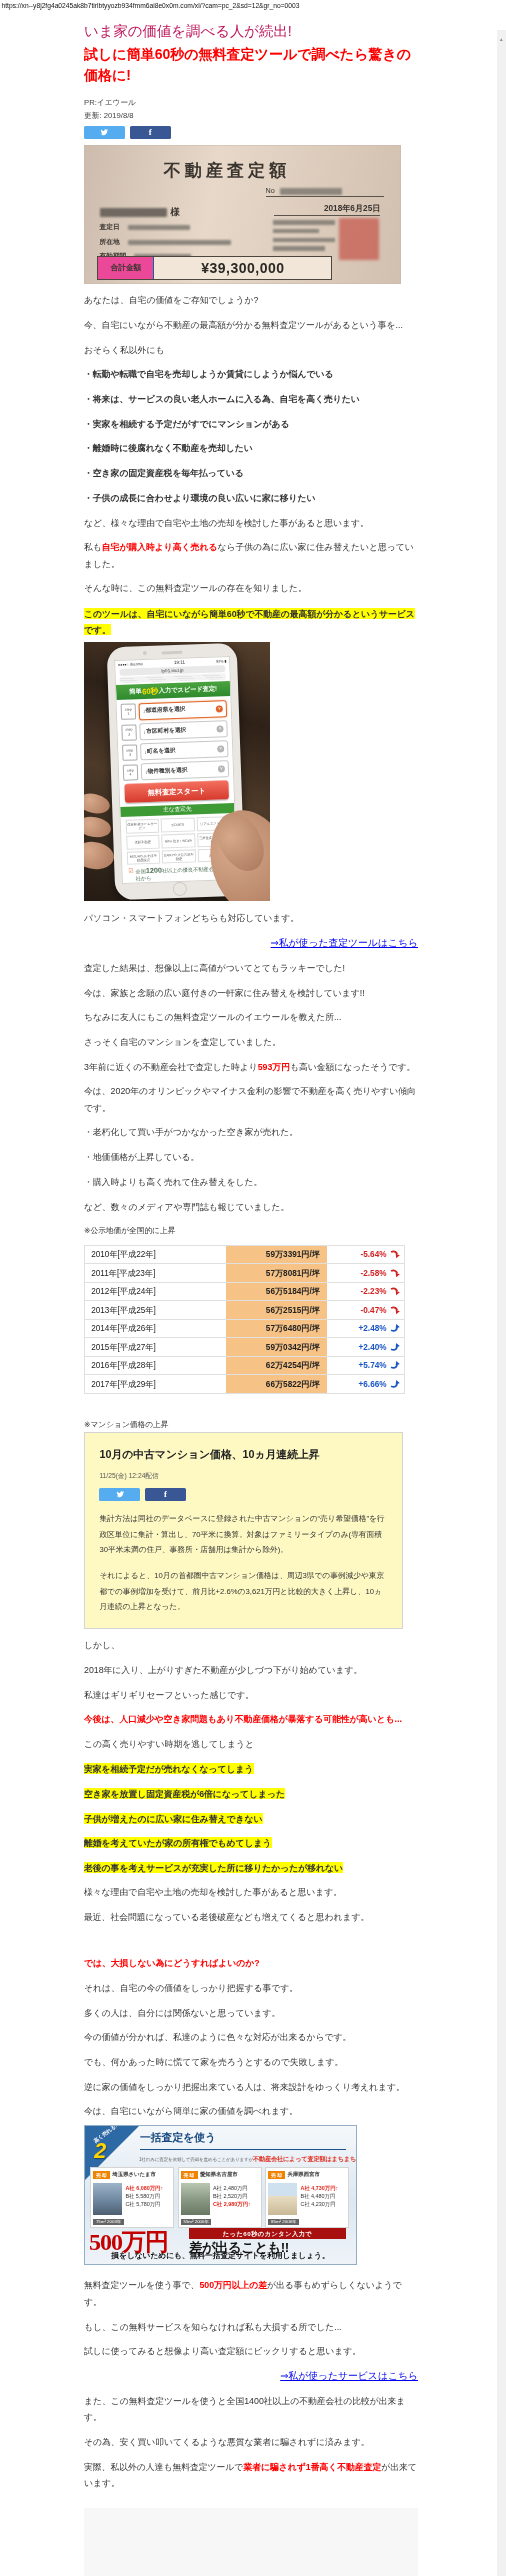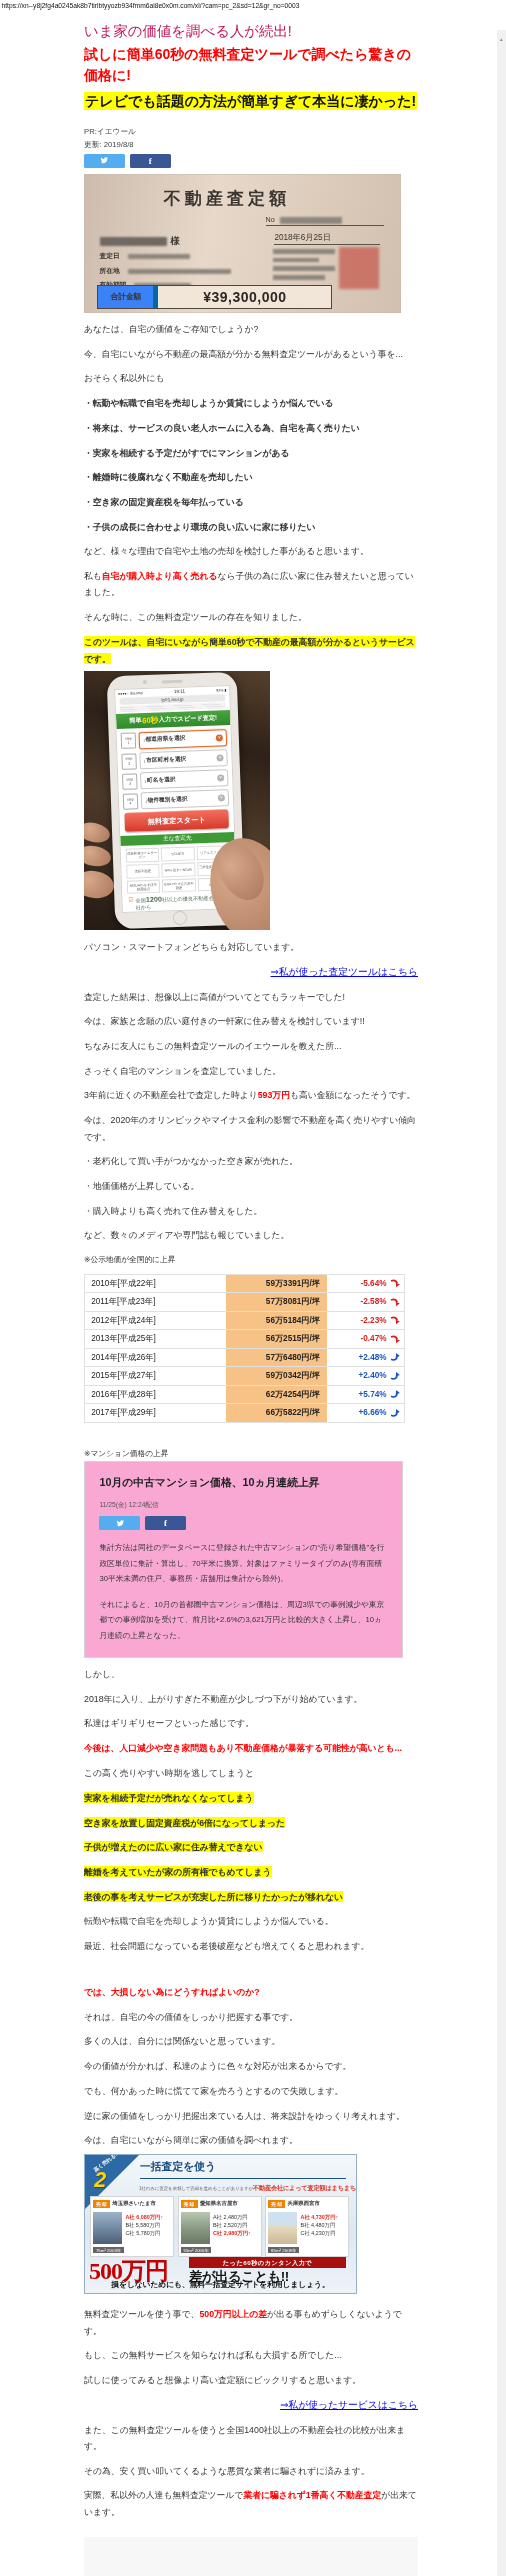--- a/index.html
+++ b/index.html
@@ -28,29 +28,29 @@
   .bold{font-weight:700}
   .red{color:#ff0000;font-weight:700}
   .hl{background:#ffff00;font-weight:700;padding:0.5px 0}
   .linkline{margin:8.2px 0 0;text-align:right;font-size:9.8px;line-height:16.5px}
   .linkline a{color:#0000ee;text-decoration:underline;cursor:pointer}
   
   .docphoto{position:relative;margin:6.2px 0 0;width:317px;height:139px;
      background:linear-gradient(100deg,#cdbcae,#e7d8c9 40%,#dbcaba 75%,#d1bfb0);box-shadow:0 0 0 0.5px #c9b9aa inset}
   .doct{position:absolute;left:0;right:31px;top:13.4px;text-align:center;font-size:17px;letter-spacing:4.1px;color:#3a352f;font-weight:600}
   .docno{position:absolute;right:17.5px;top:41px;width:118px;border-bottom:1px solid #5a544c;display:flex;align-items:flex-end;gap:5.2px;font-size:7.2px;color:#3a352f;padding-bottom:1px}
-  .docdate{position:absolute;right:20.6px;top:58px;width:106px;border-bottom:1px solid #5a544c;text-align:left;font-size:8.2px;font-weight:400;color:#3a352f;padding-bottom:1px}
+  .docdate{position:absolute;right:20.6px;top:58px;width:106px;border-bottom:1px solid #5a544c;text-align:right;font-size:8.2px;font-weight:700;color:#3a352f;padding-bottom:1px}
   .docname{position:absolute;left:15.5px;top:61px;display:flex;align-items:center;gap:4.1px;font-size:9.3px;font-weight:700;color:#3a352f}
   .blur{filter:blur(1.3px);background:#8d867c;border-radius:1px}
   .docfld{position:absolute;left:15.5px;display:flex;align-items:center;gap:8.2px;font-size:6.7px;font-weight:700;color:#3a352f}
   .stamp{position:absolute;right:21.6px;top:73px;width:40px;height:42px;background:rgba(193,68,56,.62);filter:blur(1.5px);border-radius:1.5px}
   .stlines{position:absolute;right:66px;top:75px;width:62px}
   .stlines div{height:4.6px;margin-bottom:4.1px;background:#8d867c;filter:blur(1.3px)}
   .doctotal{position:absolute;left:13.4px;top:111px;width:233px;height:21.6px;border:1px solid #4c463e;background:#f2e6d8;display:flex;align-items:stretch}
-  .doctl{width:55px;background:#3b82f6;border-right:5px solid #0369a1;display:flex;align-items:center;justify-content:center;font-size:7.7px;font-weight:700;color:#3a352f}
+  .doctl{width:55px;background:#ec4899;border-right:1px solid #0369a1;display:flex;align-items:center;justify-content:center;font-size:7.7px;font-weight:700;color:#3a352f}
   .doctv{flex:1;display:flex;align-items:center;justify-content:center;font-size:14px;font-weight:700;color:#2c2archive824;color:#2c2824;letter-spacing:0.5px}
   
   .phonewrap{position:relative;margin:4.1px 0 0;width:186px;height:259px;overflow:hidden;
      background:linear-gradient(15deg,#241b14,#4d3a29 45%,#2e2118 72%,#55402c)}
   .phone{position:absolute;left:27px;top:3.1px;width:130px;height:253px;background:#eae7e2;border-radius:18.5px;
      box-shadow:0 3.1px 9.3px rgba(0,0,0,.55);transform:rotate(-2deg)}
   .spk{position:absolute;top:6.2px;left:50%;transform:translateX(-50%);width:20.6px;height:2.6px;border-radius:1.5px;background:#cfccc6}
   .cam{position:absolute;top:5.2px;left:36px;width:4.1px;height:4.1px;border-radius:50%;background:#cfccc6}
   .screen{position:absolute;left:6.7px;top:13px;right:6.7px;bottom:16px;background:#fff;border:0.5px solid #d5d2cc;overflow:hidden;font-family:"Liberation Sans",sans-serif}
   .stbar{display:flex;justify-content:space-between;align-items:center;font-size:4.6px;color:#333;padding:1px 3.1px}
@@ -79,21 +79,21 @@
   .homebtn{position:absolute;bottom:2.1px;left:50%;transform:translateX(-50%);width:12.4px;height:12.4px;border:1px solid #cfcac3;border-radius:50%}
   .fin{position:absolute;background:radial-gradient(circle at 35% 35%,#d7a88a,#a9765a);border-radius:50%}
   
   .ltable{margin:5.2px 0 0;width:319px;border:0.5px solid #e0e0e0;border-bottom:none}
   .trow{display:flex;height:17.5px;align-items:center;border-bottom:0.5px solid #e0e0e0;font-size:8.2px;color:#222}
   .ty{width:135px;padding-left:6.2px}
   .tp{width:101px;height:100%;background:#f6c286;display:flex;align-items:center;justify-content:flex-end;padding-right:7.2px;font-weight:700;box-sizing:border-box}
   .tc{flex:1;display:flex;justify-content:flex-end;align-items:center;gap:3.1px;padding-right:4.1px;font-weight:700}
   .neg{color:#d22222}.pos{color:#1a56c4}
   
-  .news{margin:2.1px 0 0;width:319px;border:0.5px solid #d4d4d4;padding:13.4px 14.4px;box-sizing:border-box;background:#f9a8d4}
+  .news{margin:2.1px 0 0;width:319px;border:0.5px solid #d4d4d4;padding:13.4px 14.4px;box-sizing:border-box;background:#fef9c3}
   .ntitle{font-size:10.8px;font-weight:700;color:#222;line-height:15.5px}
   .ndate{margin-top:10.3px;font-size:6.7px;color:#555}
   .news .p{font-size:7.7px;line-height:15.5px;margin-top:10.3px}
   .cap{margin:25px 0 0;font-size:7.7px;color:#333;line-height:11.3px}
   
   .kbanner{position:relative;margin:5.2px 0 0;width:273px;height:140px;border:0.5px solid #93aec7;box-sizing:border-box;
      background:linear-gradient(180deg,#f4f8fb,#dde7f0 55%,#eef3f8);overflow:hidden}
   .krib{position:absolute;top:0;left:0;width:0;height:0;border-top:54px solid #2d69a4;border-right:54px solid transparent}
   .kriblab{position:absolute;top:4.1px;left:-1px;width:43px;text-align:center;color:#fff;font-size:5.2px;font-weight:700;transform:rotate(-38deg)}
   .knum{position:absolute;top:12.4px;left:9.3px;color:#ffd400;font-size:21.6px;font-weight:800;font-style:italic;text-shadow:0.5px 0.5px 1px rgba(0,0,0,.4)}
@@ -128,21 +128,20 @@
 <div id="pageurl">https://xn--y8j2fg4a0245ak8b7tirlbtyyozb934fmm6ai8e0x0m.com/xl/?cam=pc_2&amp;sd=12&amp;gr_no=0003</div>
 
 <div id="scrollbar">
   <div id="scrollarrow">▲</div>
 </div>
 
 <div id="content">
 
   <div class="title">いま家の価値を調べる人が続出!</div>
   <div class="redline">試しに簡単60秒の無料査定ツールで調べたら驚きの価格に!</div>
-  <div class="yline"><span>テレビでも話題の方法が簡単すぎて本当に凄かった!</span></div>
   <div class="meta">PR:イエウール</div>
   <div class="meta2">更新: 2019/8/8</div>
   <div class="sbtns">
     <div class="sbtn tw">
       <svg width="8.2" height="7.2" viewBox="0 0 24 20">
           <path fill="#fff" d="M24 2.3c-.9.4-1.8.7-2.8.8 1-.6 1.8-1.6 2.1-2.7-.9.6-2 1-3.1 1.2C19.3.6 18.1 0 16.8 0c-2.5 0-4.5 2-4.5 4.5 0 .4 0 .7.1 1C8.6 5.3 5.3 3.5 3.1.8c-.4.7-.6 1.5-.6 2.3 0 1.6.8 2.9 2 3.7-.7 0-1.4-.2-2-.5v.1c0 2.2 1.5 4 3.6 4.4-.4.1-.8.2-1.2.2-.3 0-.6 0-.9-.1.6 1.8 2.2 3.1 4.2 3.1-1.5 1.2-3.5 1.9-5.6 1.9-.4 0-.7 0-1.1-.1 2 1.3 4.4 2 6.9 2 8.3 0 12.8-6.9 12.8-12.8v-.6c.9-.6 1.6-1.4 2.2-2.3z"></path>
         </svg>
     </div>
     <div class="sbtn fb">
         <span class="fbf">f</span>
@@ -418,21 +417,21 @@
   <div class="p">しかし、</div>
   <div class="p">2018年に入り、上がりすぎた不動産が少しづつ下がり始めています。</div>
   <div class="p">私達はギリギリセーフといった感じです。</div>
   <div class="p red">今後は、人口減少や空き家問題もあり不動産価格が暴落する可能性が高いとも...</div>
   <div class="p">この高く売りやすい時期を逃してしまうと</div>
   <div class="p"><span class="hl">実家を相続予定だが売れなくなってしまう</span></div>
   <div class="p"><span class="hl">空き家を放置し固定資産税が6倍になってしまった</span></div>
   <div class="p"><span class="hl">子供が増えたのに広い家に住み替えできない</span></div>
   <div class="p"><span class="hl">離婚を考えていたが家の所有権でもめてしまう</span></div>
   <div class="p"><span class="hl">老後の事を考えサービスが充実した所に移りたかったが移れない</span></div>
-  <div class="p">転勤や転職で自宅を売却しようか賃貸にしようか悩んでいる。</div>
+  <div class="p">様々な理由で自宅や土地の売却を検討した事があると思います。</div>
   <div class="p">最近、社会問題になっている老後破産なども増えてくると思われます。</div>
   <div class="p red" style="margin-top:30px">では、大損しない為にどうすればよいのか?</div>
   <div class="p">それは、自宅の今の価値をしっかり把握する事です。</div>
   <div class="p">多くの人は、自分には関係ないと思っています。</div>
   <div class="p">今の価値が分かれば、私達のように色々な対応が出来るからです。</div>
   <div class="p">でも、何かあった時に慌てて家を売ろうとするので失敗します。</div>
   <div class="p">逆に家の価値をしっかり把握出来ている人は、将来設計をゆっくり考えれます。</div>
   <div class="p">今は、自宅にいながら簡単に家の価値を調べれます。</div>
 
   <div class="kbanner">

